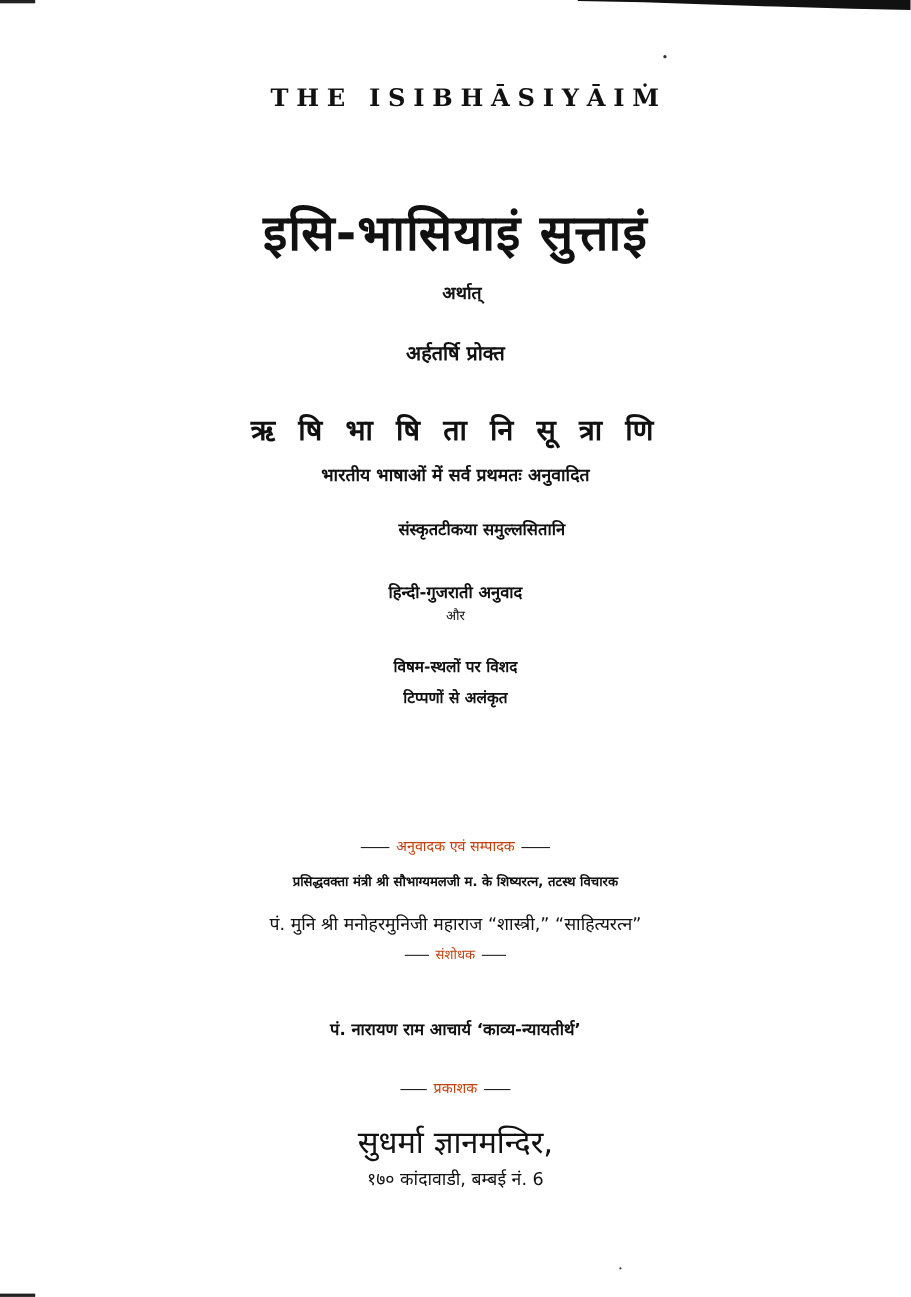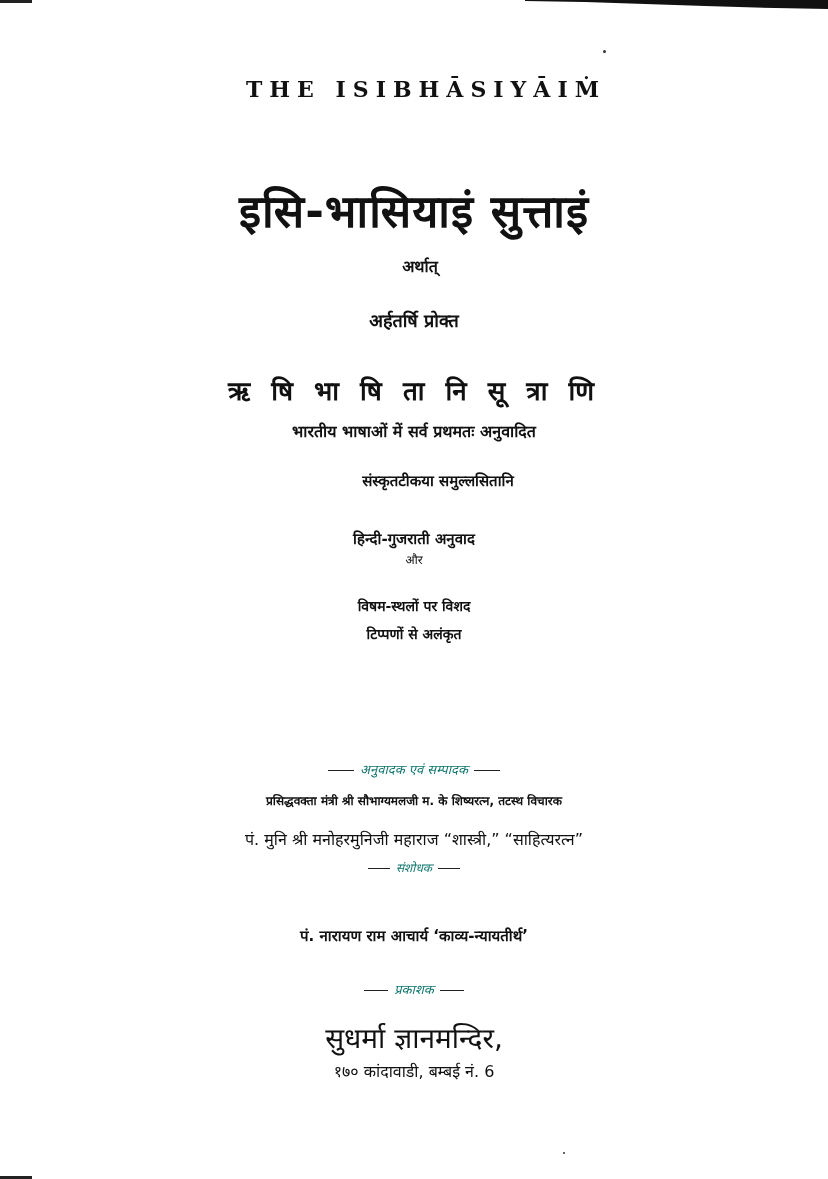--- a/index.html
+++ b/index.html
@@ -112,22 +112,21 @@
       font-size: 14px;
       font-weight: bold;
     }
     .tippani {
       top: 624px;
       font-size: 14px;
       font-weight: bold;
     }
     .label-divider {
       font-size: 13px;
-      color: #0f766e;
-      font-style: italic;
+      color: #c2410c;
     }
     .label-divider .dash {
       display: inline-block;
       vertical-align: middle;
       height: 1px;
       background: #222;
       margin: 0 6px;
     }
     .anuvadak {
       top: 760px;

